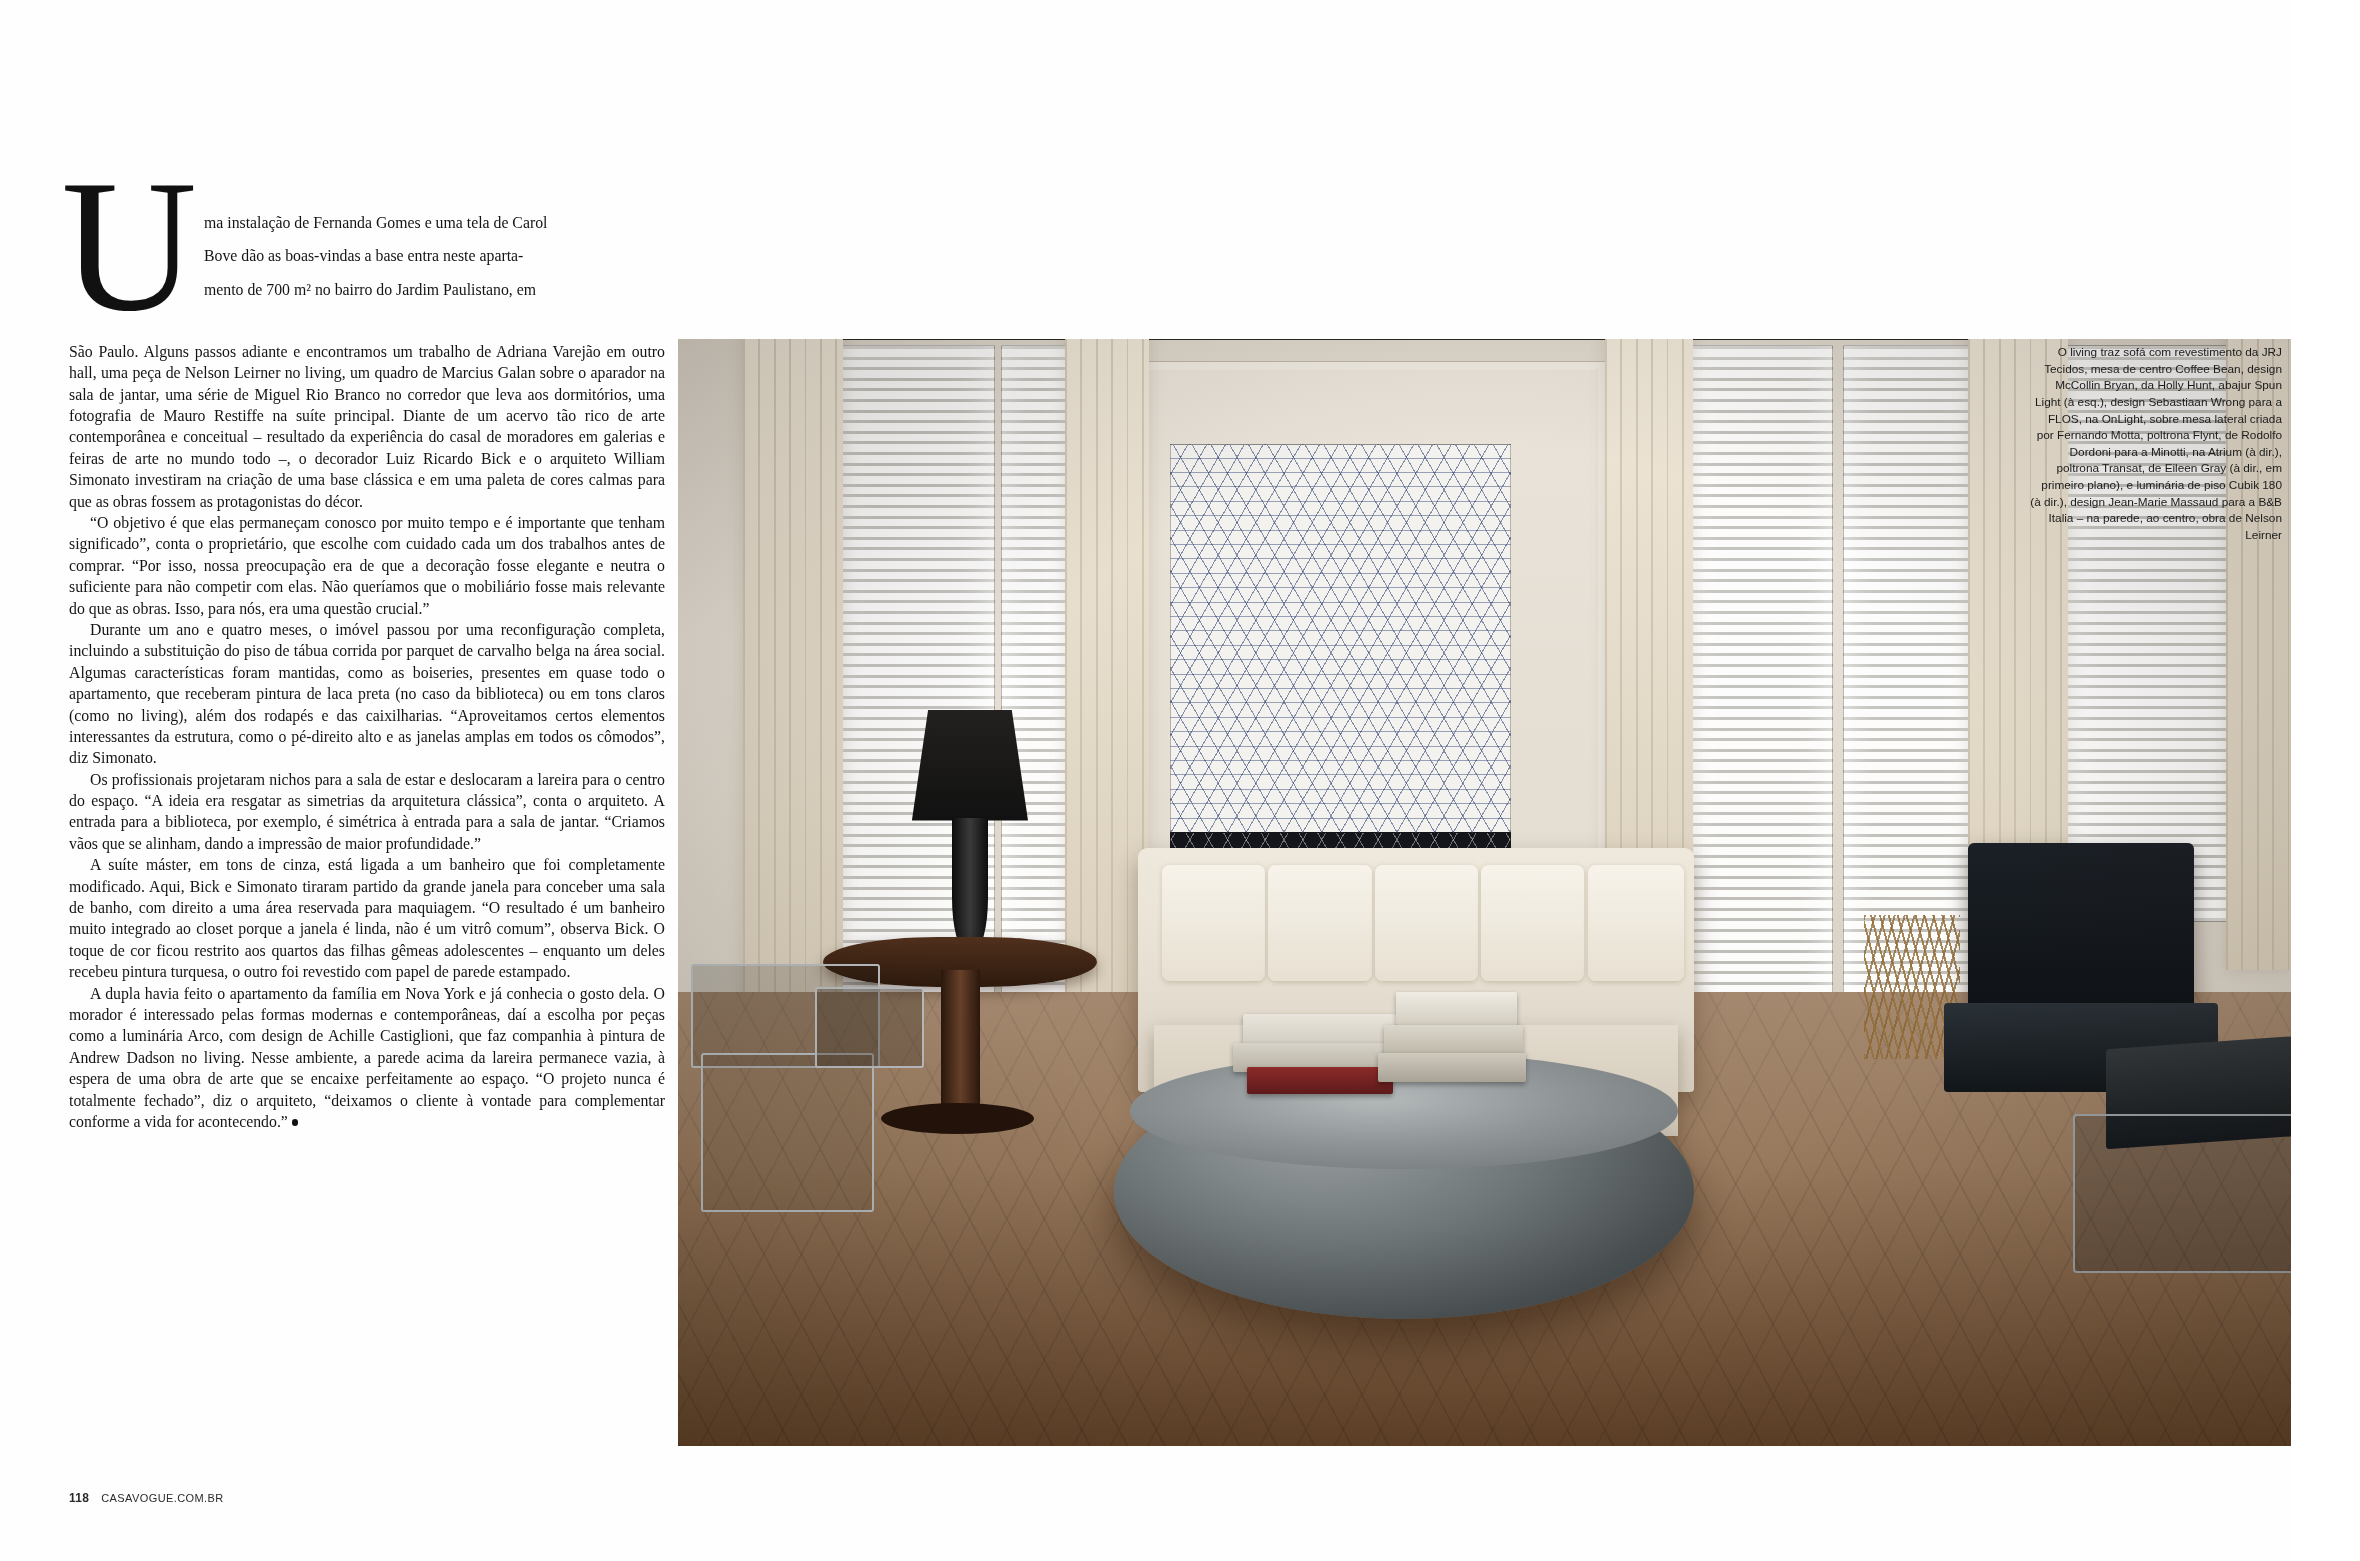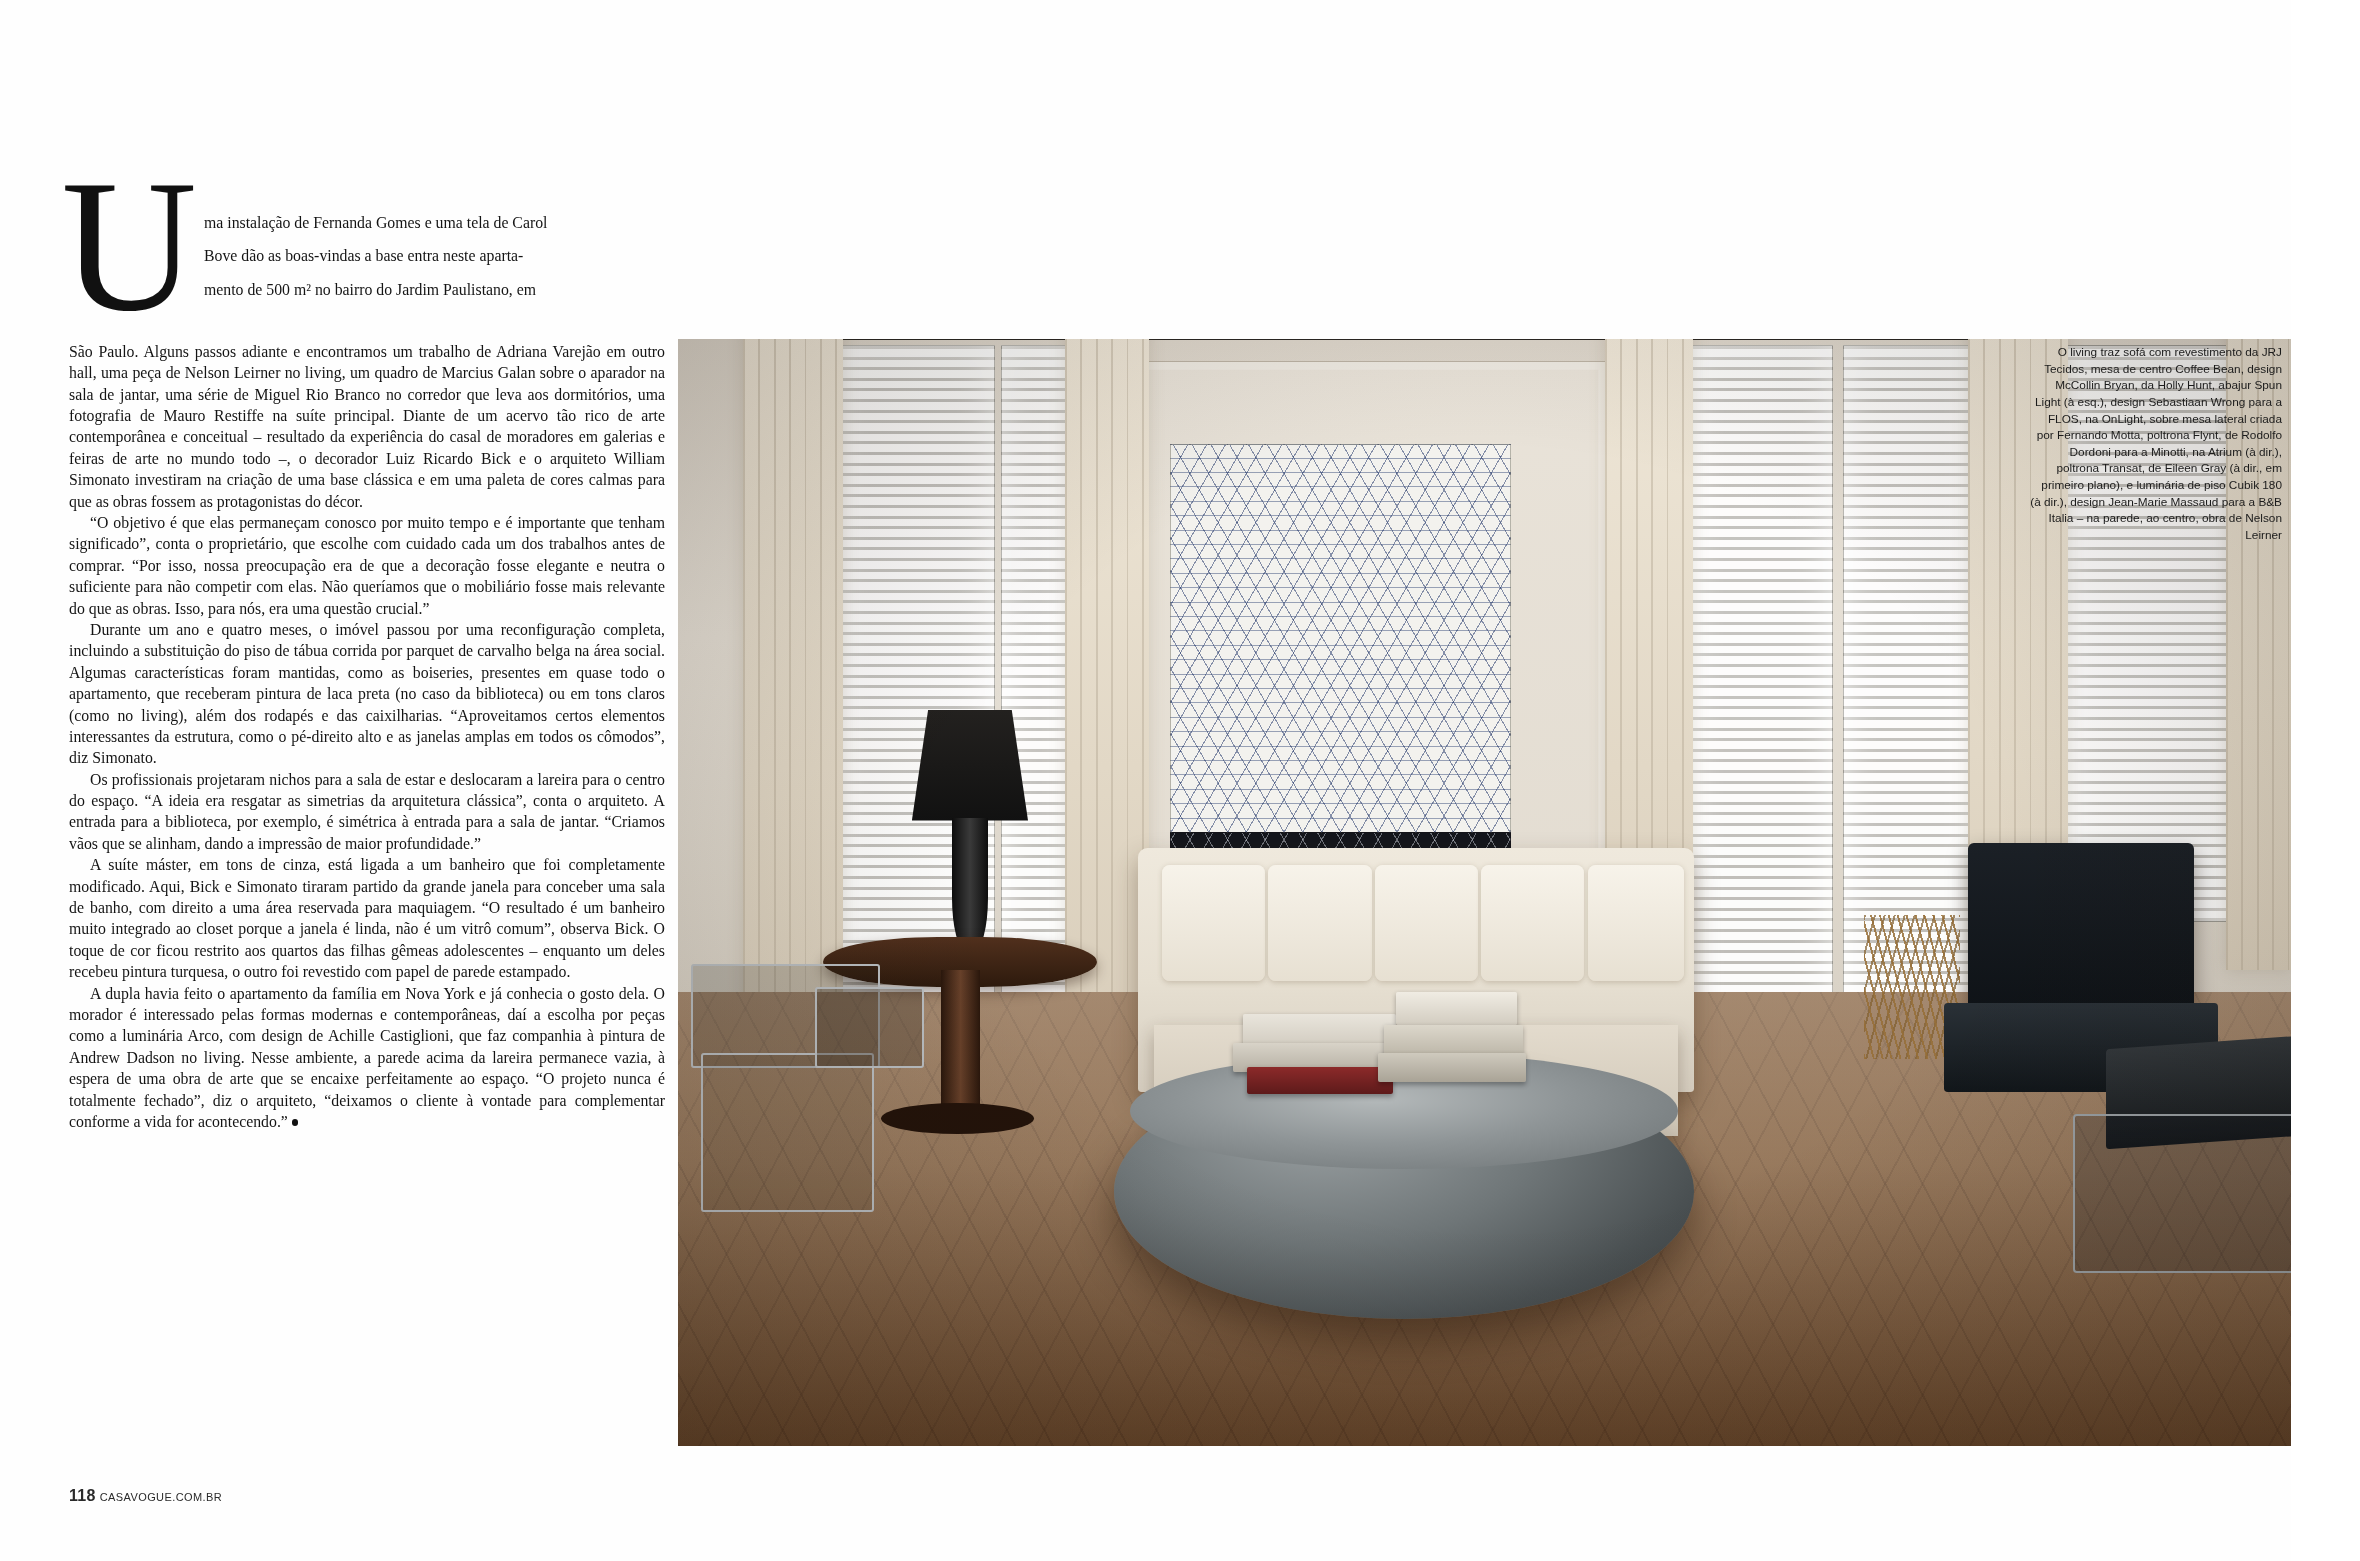--- a/index.html
+++ b/index.html
@@ -85,22 +85,22 @@
     position: absolute;
     left: 69px;
     bottom: 56px;
     font-family: "Liberation Sans", sans-serif;
     font-size: 11.5px;
     letter-spacing: 0.3px;
     color: #2a2a2a;
   }
   .folio .pagenum {
     font-weight: 700;
-    font-size: 16px;
-    margin-right: 4px;
+    font-size: 12px;
+    margin-right: 12px;
   }
   .folio .site {
     font-size: 11px;
     letter-spacing: 0.4px;
   }
 
   
   .photo {
     position: absolute;
     left: 678px;
@@ -431,21 +431,21 @@
 
 <div class="page">
 
   <div class="text-column">
 
     <div class="dropcap-wrap">
       <div class="dropcap">U</div>
       <div class="first-lines">
         <p>ma instalação de Fernanda Gomes e uma tela de Carol</p>
         <p>Bove dão as boas-vindas a base entra neste aparta-</p>
-        <p>mento de 500 m² no bairro do Jardim Paulistano, em</p>
+        <p>mento de 700 m² no bairro do Jardim Paulistano, em</p>
       </div>
     </div>
 
     <div class="after-cap">
       <p class="first">São Paulo. Alguns passos adiante e encontramos um trabalho de Adriana Varejão em outro hall, uma peça de Nelson Leirner no living, um quadro de Marcius Galan sobre o aparador na sala de jantar, uma série de Miguel Rio Branco no corredor que leva aos dormitórios, uma fotografia de Mauro Restiffe na suíte principal. Diante de um acervo tão rico de arte contemporânea e conceitual – resultado da experiência do casal de moradores em galerias e feiras de arte no mundo todo –, o decorador Luiz Ricardo Bick e o arquiteto William Simonato investiram na criação de uma base clássica e em uma paleta de cores calmas para que as obras fossem as protagonistas do décor.</p>
       <p>“O objetivo é que elas permaneçam conosco por muito tempo e é importante que tenham significado”, conta o proprietário, que escolhe com cuidado cada um dos trabalhos antes de comprar. “Por isso, nossa preocupação era de que a decoração fosse elegante e neutra o suficiente para não competir com elas. Não queríamos que o mobiliário fosse mais relevante do que as obras. Isso, para nós, era uma questão crucial.”</p>
       <p>Durante um ano e quatro meses, o imóvel passou por uma reconfiguração completa, incluindo a substituição do piso de tábua corrida por parquet de carvalho belga na área social. Algumas características foram mantidas, como as boiseries, presentes em quase todo o apartamento, que receberam pintura de laca preta (no caso da biblioteca) ou em tons claros (como no living), além dos rodapés e das caixilharias. “Aproveitamos certos elementos interessantes da estrutura, como o pé-direito alto e as janelas amplas em todos os cômodos”, diz Simonato.</p>
       <p>Os profissionais projetaram nichos para a sala de estar e deslocaram a lareira para o centro do espaço. “A ideia era resgatar as simetrias da arquitetura clássica”, conta o arquiteto. A entrada para a biblioteca, por exemplo, é simétrica à entrada para a sala de jantar. “Criamos vãos que se alinham, dando a impressão de maior profundidade.”</p>
       <p>A suíte máster, em tons de cinza, está ligada a um banheiro que foi completamente modificado. Aqui, Bick e Simonato tiraram partido da grande janela para conceber uma sala de banho, com direito a uma área reservada para maquiagem. “O resultado é um banheiro muito integrado ao closet porque a janela é linda, não é um vitrô comum”, observa Bick. O toque de cor ficou restrito aos quartos das filhas gêmeas adolescentes – enquanto um deles recebeu pintura turquesa, o outro foi revestido com papel de parede estampado.</p>
       <p><span>A dupla havia feito o apartamento da família em Nova York e já conhecia o gosto dela. O morador é interessado pelas formas modernas e contemporâneas, daí a escolha por peças como a luminária Arco, com design de Achille Castiglioni, que faz companhia à pintura de Andrew Dadson no living. Nesse ambiente, a parede acima da lareira permanece vazia, à espera de uma obra de arte que se encaixe perfeitamente ao espaço. “O projeto nunca é totalmente fechado”, diz o arquiteto, “deixamos o cliente à vontade para complementar conforme a vida for acontecendo.”</span><span class="endmark"></span></p>

